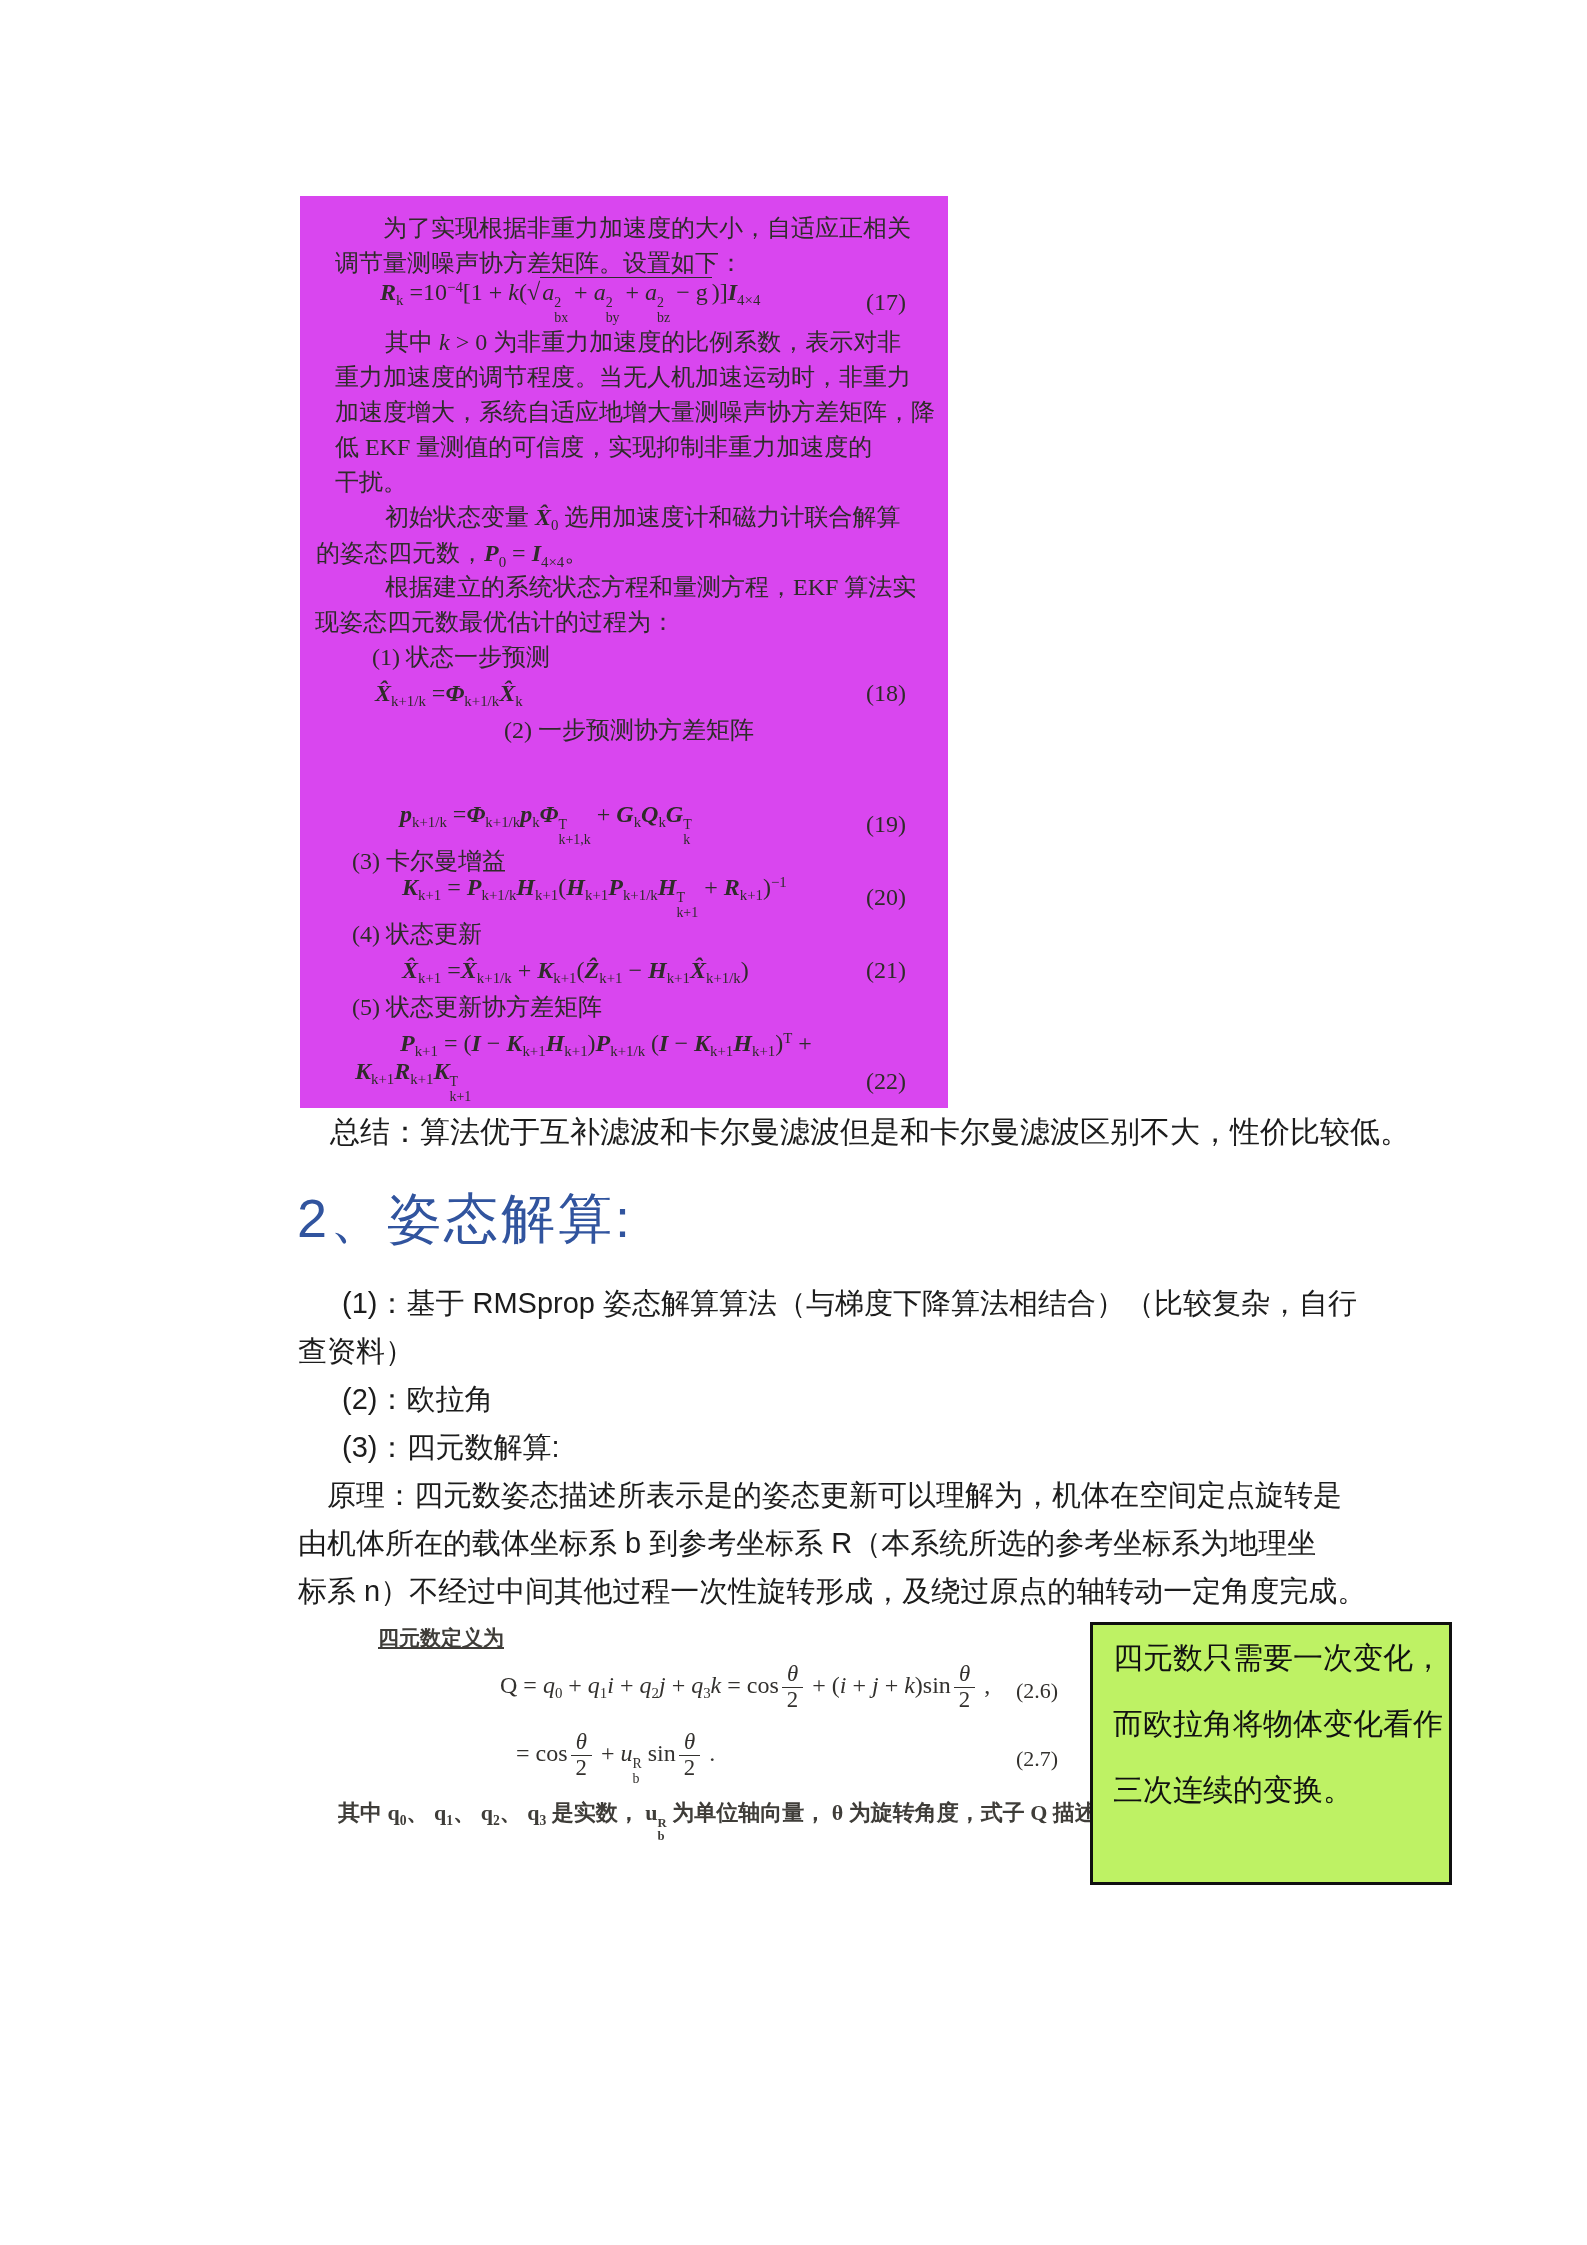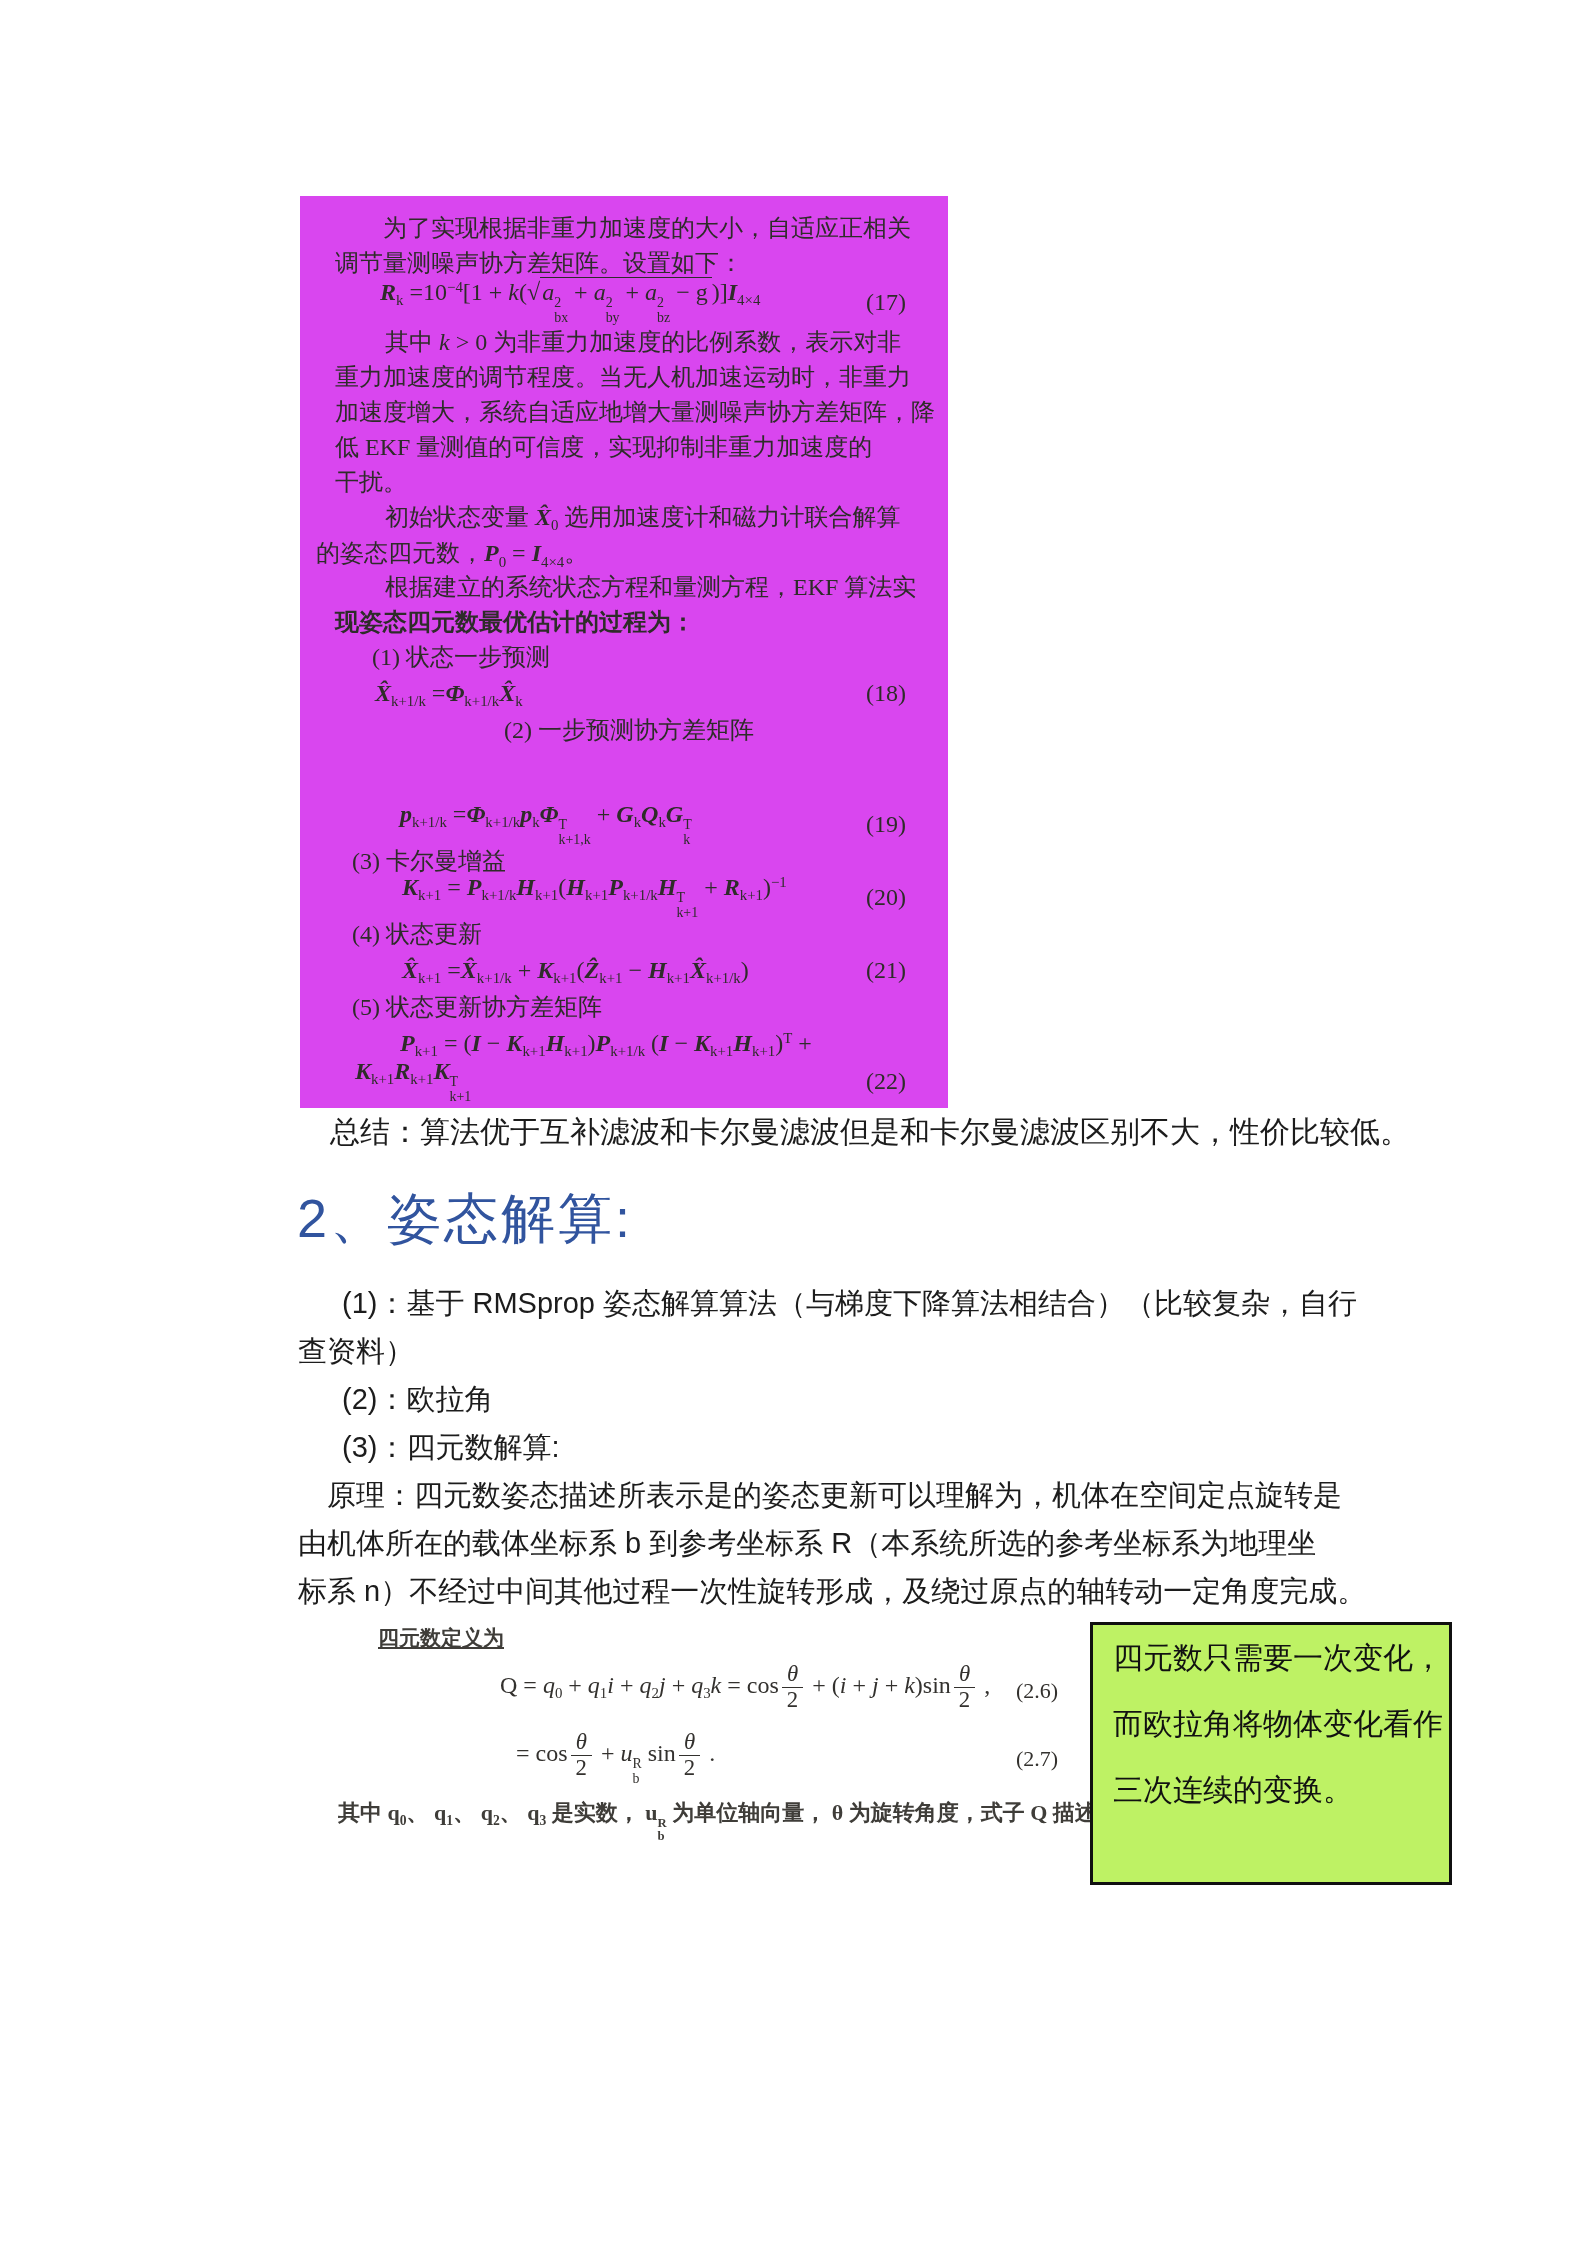--- a/index.html
+++ b/index.html
@@ -100,21 +100,21 @@
       </div>
       <div class="s1-line" style="height: 35px; padding-left: 85px;">
         <span class="s1-body">初始状态变量 <span class="bi">X̂</span><sub>0</sub> 选用加速度计和磁力计联合解算</span>
       </div>
       <div class="s1-line" style="height: 35px; padding-left: 16px; align-items: flex-end;">
         <span class="s1-body">的姿态四元数，<span class="bi">P</span><sub>0</sub> = <span class="bi">I</span><sub>4×4</sub>。</span>
       </div>
       <div class="s1-line" style="height: 35px; padding-left: 85px;">
         <span class="s1-body">根据建立的系统状态方程和量测方程，EKF 算法实</span>
       </div>
-      <div class="s1-line" style="height: 35px; padding-left: 35px; font-weight: bold;">
+      <div class="s1-line" style="height: 35px; padding-left: 15px;">
         <span class="s1-body">现姿态四元数最优估计的过程为：</span>
       </div>
       <div class="s1-line" style="height: 35px; padding-left: 72px;">
         <span class="s1-body">(1) 状态一步预测</span>
       </div>
       <div class="s1-line" style="height: 38px; padding-left: 75px;">
         <span class="s1-body"><span class="bi">X̂</span><sub>k+1/k</sub> =<span class="bi">Φ</span><sub>k+1/k</sub><span class="bi">X̂</span><sub>k</sub></span>
         <span class="s1-num">(18)</span>
       </div>
       <div class="s1-line" style="height: 35px; padding-left: 52px; justify-content: center;">

